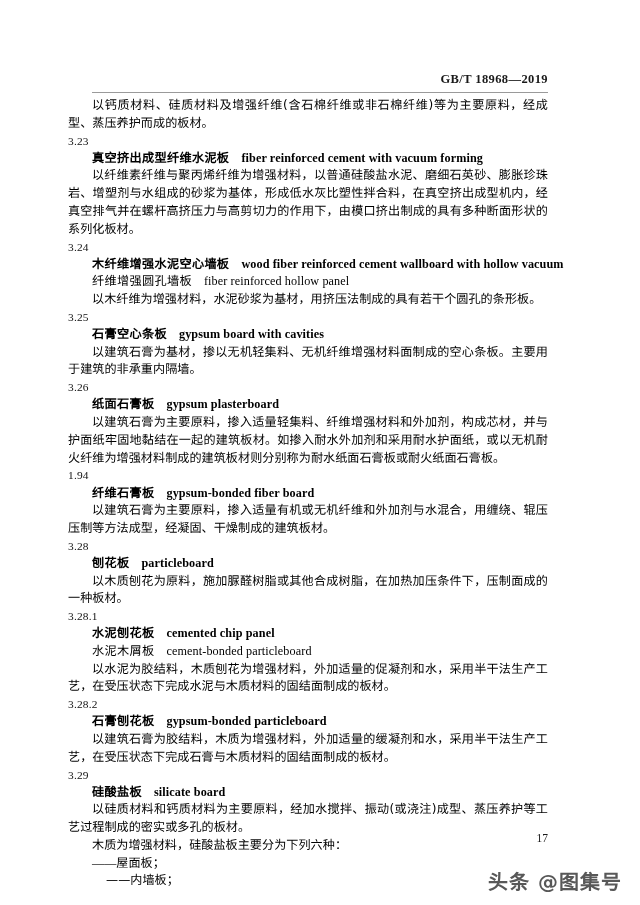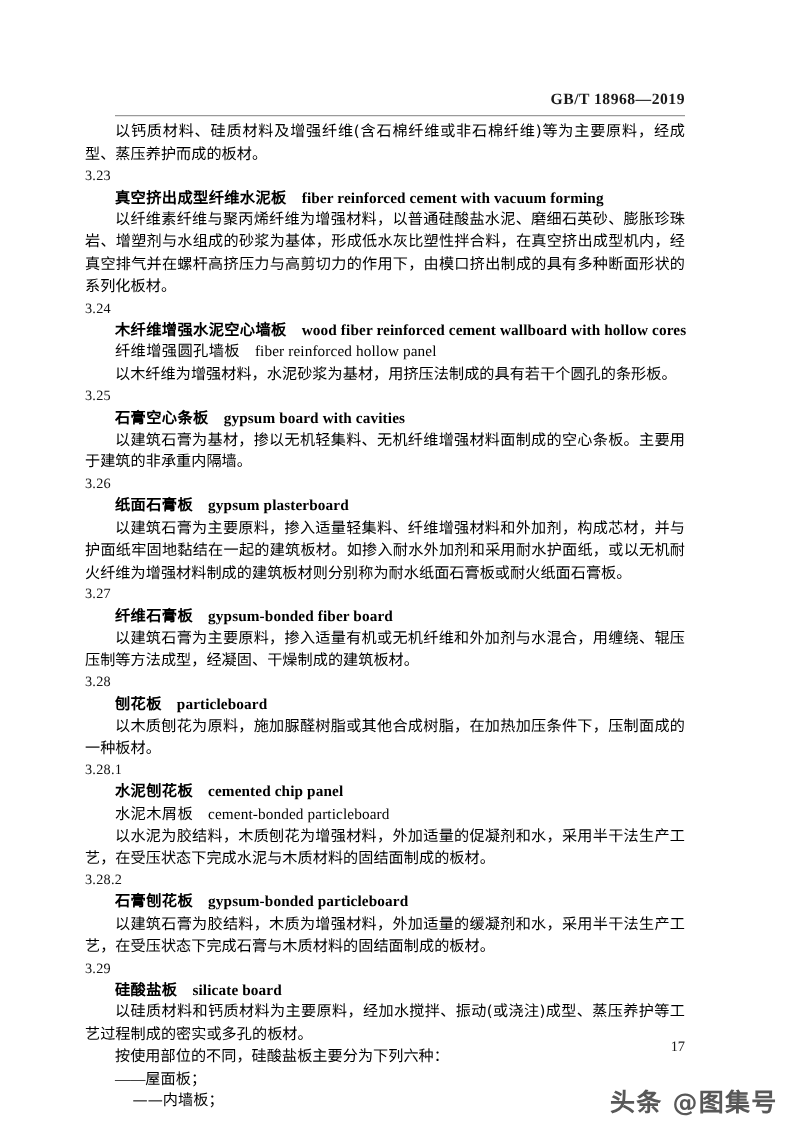--- a/index.html
+++ b/index.html
@@ -171,21 +171,21 @@
     <div class="clause-body">
       <p class="term-line">
         <span class="term-cn">真空挤出成型纤维水泥板</span><span class="term-en">fiber reinforced cement with vacuum forming</span>
       </p>
       <p class="def-para">以纤维素纤维与聚丙烯纤维为增强材料，以普通硅酸盐水泥、磨细石英砂、膨胀珍珠岩、增塑剂与水组成的砂浆为基体，形成低水灰比塑性拌合料，在真空挤出成型机内，经真空排气并在螺杆高挤压力与高剪切力的作用下，由模口挤出制成的具有多种断面形状的系列化板材。</p>
     </div>
 
     <div class="clause-num">3.24</div>
     <div class="clause-body">
       <p class="term-line">
-        <span class="term-cn">木纤维增强水泥空心墙板</span><span class="term-en">wood fiber reinforced cement wallboard with hollow cores</span>
+        <span class="term-cn">木纤维增强水泥空心墙板</span><span class="term-en">wood fiber reinforced cement wallboard with hollow vacuum</span>
       </p>
       <p class="term-line alt">
         <span class="term-cn">纤维增强圆孔墙板</span><span class="term-en">fiber reinforced hollow panel</span>
       </p>
       <p class="def-para">以木纤维为增强材料，水泥砂浆为基材，用挤压法制成的具有若干个圆孔的条形板。</p>
     </div>
 
     <div class="clause-num">3.25</div>
     <div class="clause-body">
       <p class="term-line">
@@ -195,21 +195,21 @@
     </div>
 
     <div class="clause-num">3.26</div>
     <div class="clause-body">
       <p class="term-line">
         <span class="term-cn">纸面石膏板</span><span class="term-en">gypsum plasterboard</span>
       </p>
       <p class="def-para">以建筑石膏为主要原料，掺入适量轻集料、纤维增强材料和外加剂，构成芯材，并与护面纸牢固地黏结在一起的建筑板材。如掺入耐水外加剂和采用耐水护面纸，或以无机耐火纤维为增强材料制成的建筑板材则分别称为耐水纸面石膏板或耐火纸面石膏板。</p>
     </div>
 
-    <div class="clause-num">3.27</div>
+    <div class="clause-num">1.94</div>
     <div class="clause-body">
       <p class="term-line">
         <span class="term-cn">纤维石膏板</span><span class="term-en">gypsum-bonded fiber board</span>
       </p>
       <p class="def-para">以建筑石膏为主要原料，掺入适量有机或无机纤维和外加剂与水混合，用缠绕、辊压压制等方法成型，经凝固、干燥制成的建筑板材。</p>
     </div>
 
     <div class="clause-num">3.28</div>
     <div class="clause-body">
       <p class="term-line">
@@ -236,21 +236,21 @@
       </p>
       <p class="def-para">以建筑石膏为胶结料，木质为增强材料，外加适量的缓凝剂和水，采用半干法生产工艺，在受压状态下完成石膏与木质材料的固结面制成的板材。</p>
     </div>
 
     <div class="clause-num">3.29</div>
     <div class="clause-body">
       <p class="term-line">
         <span class="term-cn">硅酸盐板</span><span class="term-en">silicate board</span>
       </p>
       <p class="def-para">以硅质材料和钙质材料为主要原料，经加水搅拌、振动(或浇注)成型、蒸压养护等工艺过程制成的密实或多孔的板材。</p>
-      <p class="def-para">按使用部位的不同，硅酸盐板主要分为下列六种：</p>
+      <p class="def-para">木质为增强材料，硅酸盐板主要分为下列六种：</p>
       <p class="def-para dash-item" style="text-indent:0;margin-left:0;font-family:Liberation Serif, serif;">——屋面板；</p>
       <p class="def-para dash-item" style="text-indent:0;margin-left:14px;">——内墙板；</p>
     </div>
 
   </div>
 
   <div class="page-number">17</div>
 
   <div class="watermark">头条 @图集号</div>
 

